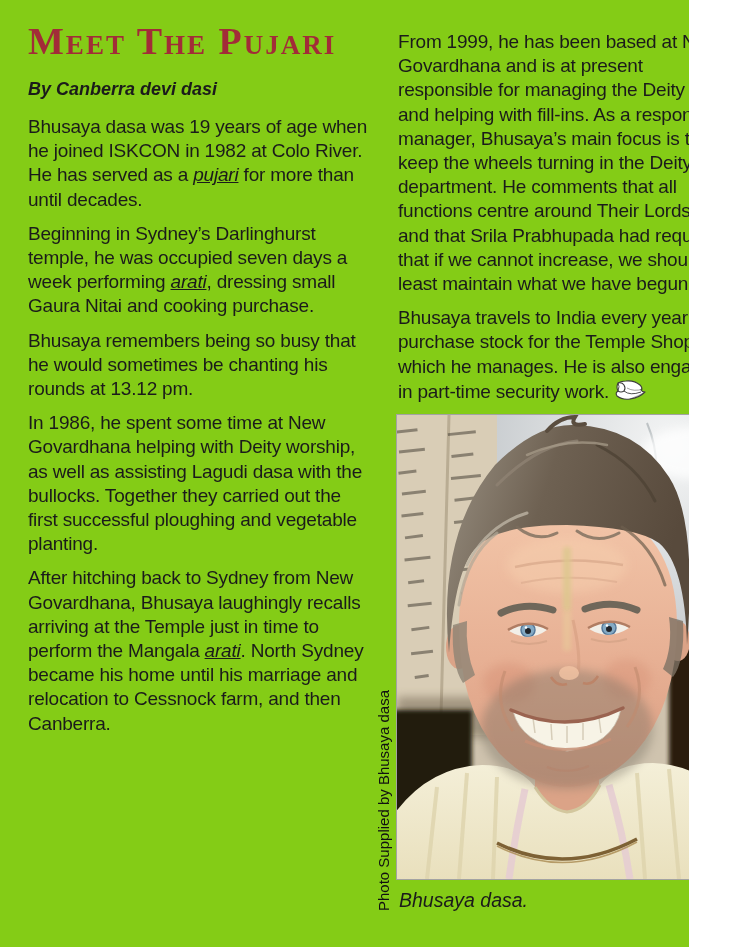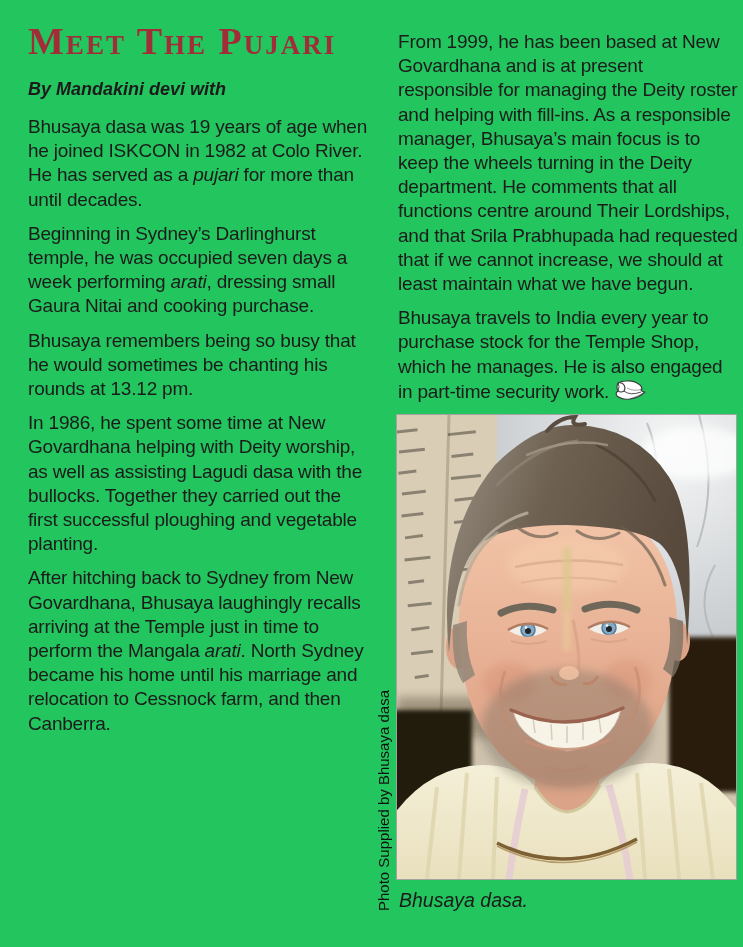--- a/index.html
+++ b/index.html
@@ -1,36 +1,36 @@
 <!DOCTYPE html>
 <html><head>
 <meta charset="utf-8">
 <style>
   html,body { margin:0; padding:0; background:#fff; }
   .page {
-    position:relative; width:743px; height:947px; background:#22c55e;
+    position:relative; width:689px; height:947px; background:#84cc16;
     font-family:"Liberation Sans", sans-serif; color:#1b1b1b; overflow:hidden;
   }
   .col-left  { position:absolute; left:28px;  top:22px; width:347px; }
   .col-right { position:absolute; left:398px; top:30px; width:340px; }
 
   .title {
     font-family:"Liberation Serif", serif;
     font-weight:700; font-variant:small-caps;
     color:#a22c38; font-size:38px; line-height:38px; letter-spacing:2px;
   }
   .byline { font-weight:700; font-style:italic; font-size:18px; margin-top:19px; }
 
   p.body {
     font-size:19px; line-height:24.2px; margin:10px 0 0 0;
     letter-spacing:-0.2px; text-align:left;
   }
   .col-left p.body.first { margin-top:15px; }
   .col-right p.body.first { margin-top:0; }
-  p.body i { font-style:italic; }
+  p.body i { font-style:italic;text-decoration:underline; }
 
   .conch { display:inline-block; vertical-align:-4px; margin-left:5px; }
 
   .photo-wrap { position:relative; margin-top:10px; margin-left:-2px; width:341px; }
   .photo-frame {
     width:339px; height:464px; border:1px solid #a3a3a3; display:block;
     background:#cfc3ae;
   }
   .photo-credit {
     position:absolute; left:-20px; bottom:1px;
@@ -41,21 +41,21 @@
 </style>
 </head>
 <body>
 
 <div class="page">
 
   <div class="col-left">
     <div class="title">
       <div>Meet The Pujari</div>
     </div>
-    <div class="byline">By Mandakini devi with</div>
+    <div class="byline">By Canberra devi dasi</div>
 
     <p class="body first"><span>Bhusaya dasa was 19 years of age when he joined ISKCON in 1982 at Colo River. He has served as a </span><i>pujari</i><span> for more than until decades.</span></p>
     <p class="body"><span>Beginning in Sydney’s Darlinghurst temple, he was occupied seven days a week performing </span><i>arati</i><span>, dressing small Gaura Nitai and cooking purchase.</span></p>
     <p class="body"><span>Bhusaya remembers being so busy that he would sometimes be chanting his rounds at 13.12 pm.</span></p>
     <p class="body"><span>In 1986, he spent some time at New Govardhana helping with Deity worship, as well as assisting Lagudi dasa with the bullocks. Together they carried out the first successful ploughing and vegetable planting.</span></p>
     <p class="body"><span>After hitching back to Sydney from New Govardhana, Bhusaya laughingly recalls arriving at the Temple just in time to perform the Mangala </span><i>arati</i><span>. North Sydney became his home until his marriage and relocation to Cessnock farm, and then Canberra.</span></p>
   </div>
 
   <div class="col-right">
     <p class="body first"><span>From 1999, he has been based at New Govardhana and is at present responsible for managing the Deity roster and helping with fill-ins. As a responsible manager, Bhusaya’s main focus is to keep the wheels turning in the Deity department. He comments that all functions centre around Their Lordships, and that Srila Prabhupada had requested that if we cannot increase, we should at least maintain what we have begun.</span></p>

